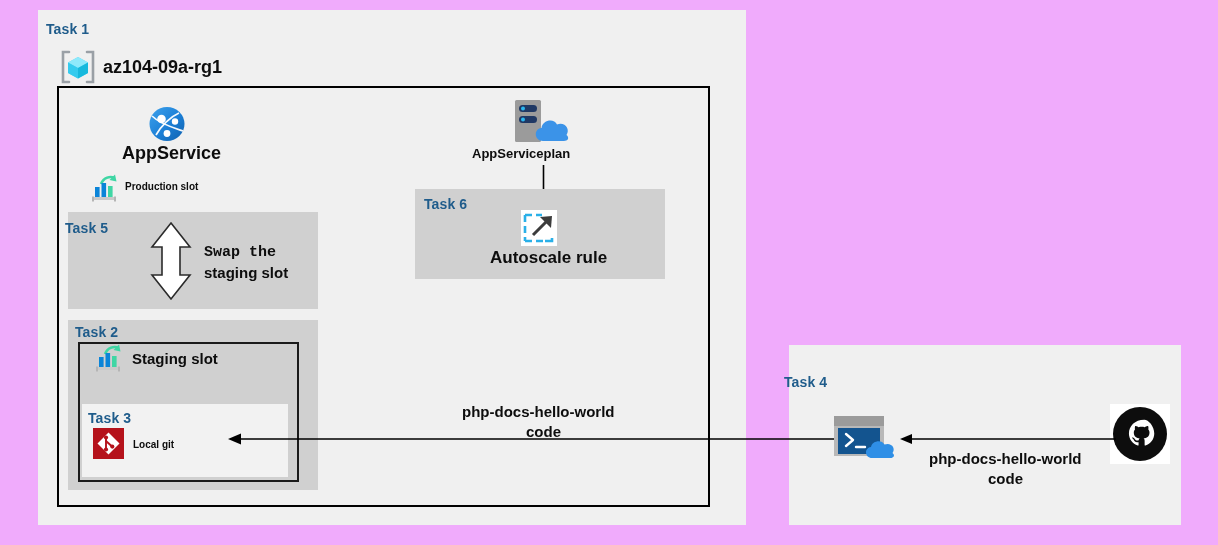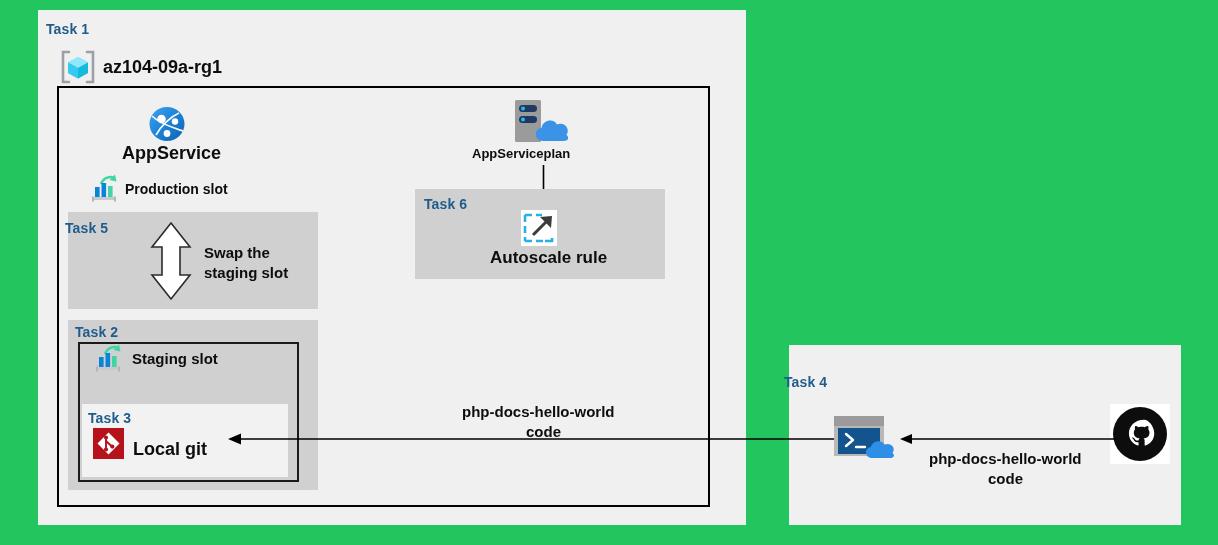--- a/index.html
+++ b/index.html
@@ -10,21 +10,21 @@
   body {
     width: 1218px;
     height: 545px;
     position: relative;
     font-family: "Liberation Sans", sans-serif;
     overflow: hidden;
   }
   .canvas {
     position: absolute;
     inset: 0;
-    background: #22c55e;
+    background: #f0abfc;
   }
   
   .panel {
     position: absolute;
     background: #f0f0f0;
   }
   .subpanel {
     position: absolute;
     background: #d0d0d0;
   }
@@ -121,31 +121,31 @@
     <path d="M13 10 C16 3 22 2.5 26 3.5" fill="none" stroke="#3fd6a4" stroke-width="2.6"></path>
     <polygon points="27,0.5 28.5,7.5 21.5,6" fill="#3fd6a4"></polygon>
     <rect x="5" y="23" width="22" height="3" fill="#c9c9c9"></rect>
     <rect x="4" y="22.5" width="2" height="5" fill="#b5b5b5"></rect>
     <rect x="26" y="22.5" width="2" height="5" fill="#b5b5b5"></rect>
     <rect x="7" y="13" width="4.6" height="10" fill="#0a84d8"></rect>
     <rect x="13.5" y="9" width="4.6" height="14" fill="#0a84d8"></rect>
     <rect x="20" y="12" width="4.6" height="11" fill="#3fd6a4"></rect>
   </svg>
 
-  <div class="node-label" style="left:125px; top:181px; font-size:14px;">Production slot</div>
+  <div class="node-label" style="left:125px; top:181px; font-size:10px;">Production slot</div>
 
   <div class="subpanel" style="left:68px; top:212px; width:250px; height:97px;"></div>
 
   <div class="task-label" style="left:65px; top:220px;">Task 5</div>
 
   <svg class="icon" style="left:148px; top:221px;" width="46" height="80" viewBox="0 0 46 80">
     <polygon points="23,2 42,26 32,26 32,54 42,54 23,78 4,54 14,54 14,26 4,26" fill="#ffffff" stroke="#2b2b2b" stroke-width="1.6" stroke-linejoin="miter"></polygon>
   </svg>
 
-  <div class="node-label center" style="left:204px; top:243px; font-size:15px;">Swap the</div>
+  <div class="node-label center" style="left:204px; top:243px; font-size:15px;font-family:Liberation Mono, monospace;">Swap the</div>
   <div class="node-label center" style="left:204px; top:263px; font-size:15px;">staging slot</div>
 
   <div class="subpanel" style="left:68px; top:320px; width:250px; height:170px;"></div>
 
   <div class="task-label" style="left:75px; top:324px;">Task 2</div>
 
   <div class="boxed-thin" style="left:78px; top:342px; width:221px; height:140px;"></div>
 
   <svg class="icon" style="left:92px; top:344px;" width="32" height="30" viewBox="0 0 32 30">
     <path d="M13 10 C16 3 22 2.5 26 3.5" fill="none" stroke="#3fd6a4" stroke-width="2.6"></path>
@@ -167,21 +167,21 @@
   <svg class="icon" style="left:93px; top:428px;" width="31" height="31" viewBox="0 0 31 31">
     <rect x="0" y="0" width="31" height="31" fill="#b5121b"></rect>
     <polygon points="15.5,4.5 26.5,15.5 15.5,26.5 4.5,15.5" fill="#ffffff"></polygon>
     <path d="M13 10.5 L13 21" stroke="#b5121b" stroke-width="1.9" stroke-linecap="round"></path>
     <path d="M13 13 L18.5 18" stroke="#b5121b" stroke-width="1.9" stroke-linecap="round"></path>
     <circle cx="13" cy="9.5" r="2.1" fill="#b5121b"></circle>
     <circle cx="13" cy="21.5" r="2.1" fill="#b5121b"></circle>
     <circle cx="19.3" cy="18.6" r="2.1" fill="#b5121b"></circle>
   </svg>
 
-  <div class="node-label" style="left:133px; top:439px; font-size:18px;">Local git</div>
+  <div class="node-label" style="left:133px; top:439px; font-size:10px;">Local git</div>
 
   <svg class="icon" style="left:512px; top:98px;" width="62" height="48" viewBox="0 0 62 48">
     <rect x="3" y="2" width="26" height="42" rx="1.5" fill="#9b9b9b"></rect>
     <rect x="7" y="7" width="18" height="7" rx="3.5" fill="#1f3864"></rect>
     <rect x="7" y="18" width="18" height="7" rx="3.5" fill="#1f3864"></rect>
     <circle cx="11" cy="10.5" r="2" fill="#2ab7f0"></circle>
     <circle cx="11" cy="21.5" r="2" fill="#2ab7f0"></circle>
     <path d="M31 43 C22.5 43 21 31 29.5 30 C30.5 22 42 20 45 26.5 C53 23.5 58.5 31.5 54.5 37 C58 40 55.5 43 52 43 Z" fill="#3b93e8"></path>
   </svg>
 

